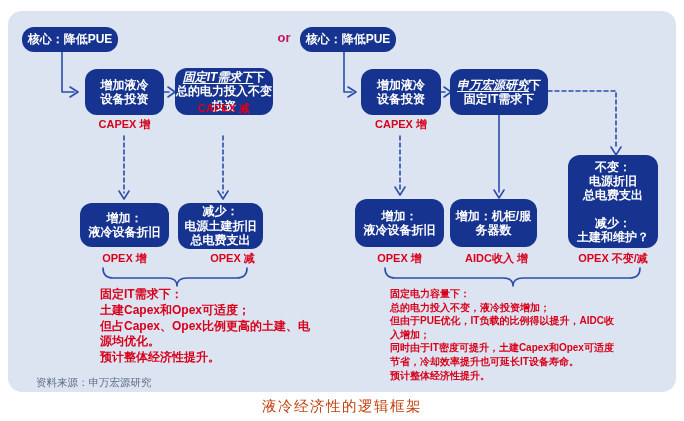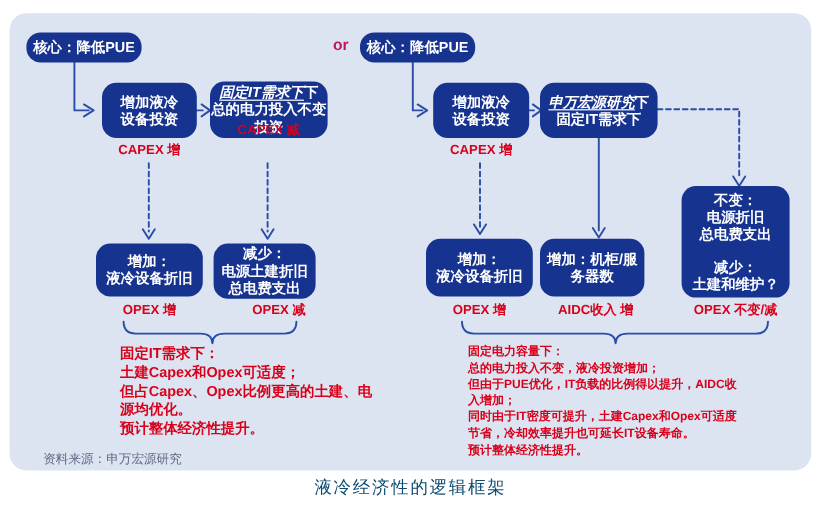--- a/index.html
+++ b/index.html
@@ -14,21 +14,21 @@
   .box .line1{font-style:normal;}
   .rlabel{position:absolute;color:#d9001b;font-weight:bold;font-size:11px;
           text-align:center;white-space:nowrap;}
   .note{position:absolute;color:#d9001b;font-weight:bold;white-space:pre-line;}
   #note-left{left:100px;top:287px;width:258px;font-size:12px;line-height:15.8px;}
   #note-right{left:390px;top:287px;width:282px;font-size:10px;line-height:13.6px;}
   #or-label{position:absolute;left:270px;top:30px;width:28px;text-align:center;
             color:#be185d;font-weight:bold;font-size:13px;}
   #source-line{position:absolute;left:20px;top:376px;font-size:10.5px;color:#5c6a87;margin-left:16px;}
   #caption{position:absolute;left:0;right:0;top:397px;text-align:center;
-           color:#0c4a6e;font-size:14.5px;letter-spacing:1.5px;}
+           color:#c2410c;font-size:14.5px;letter-spacing:1.5px;}
   svg.connectors{position:absolute;left:0;top:0;pointer-events:none;}
 </style>
 </head>
 <body>
 
 <div id="page">
   <div id="panel"></div>
 
   <svg class="connectors" width="684" height="421" viewBox="0 0 684 421">
     <g stroke="#2b4da9" stroke-width="1.6" fill="none" stroke-linecap="round" stroke-linejoin="round">

